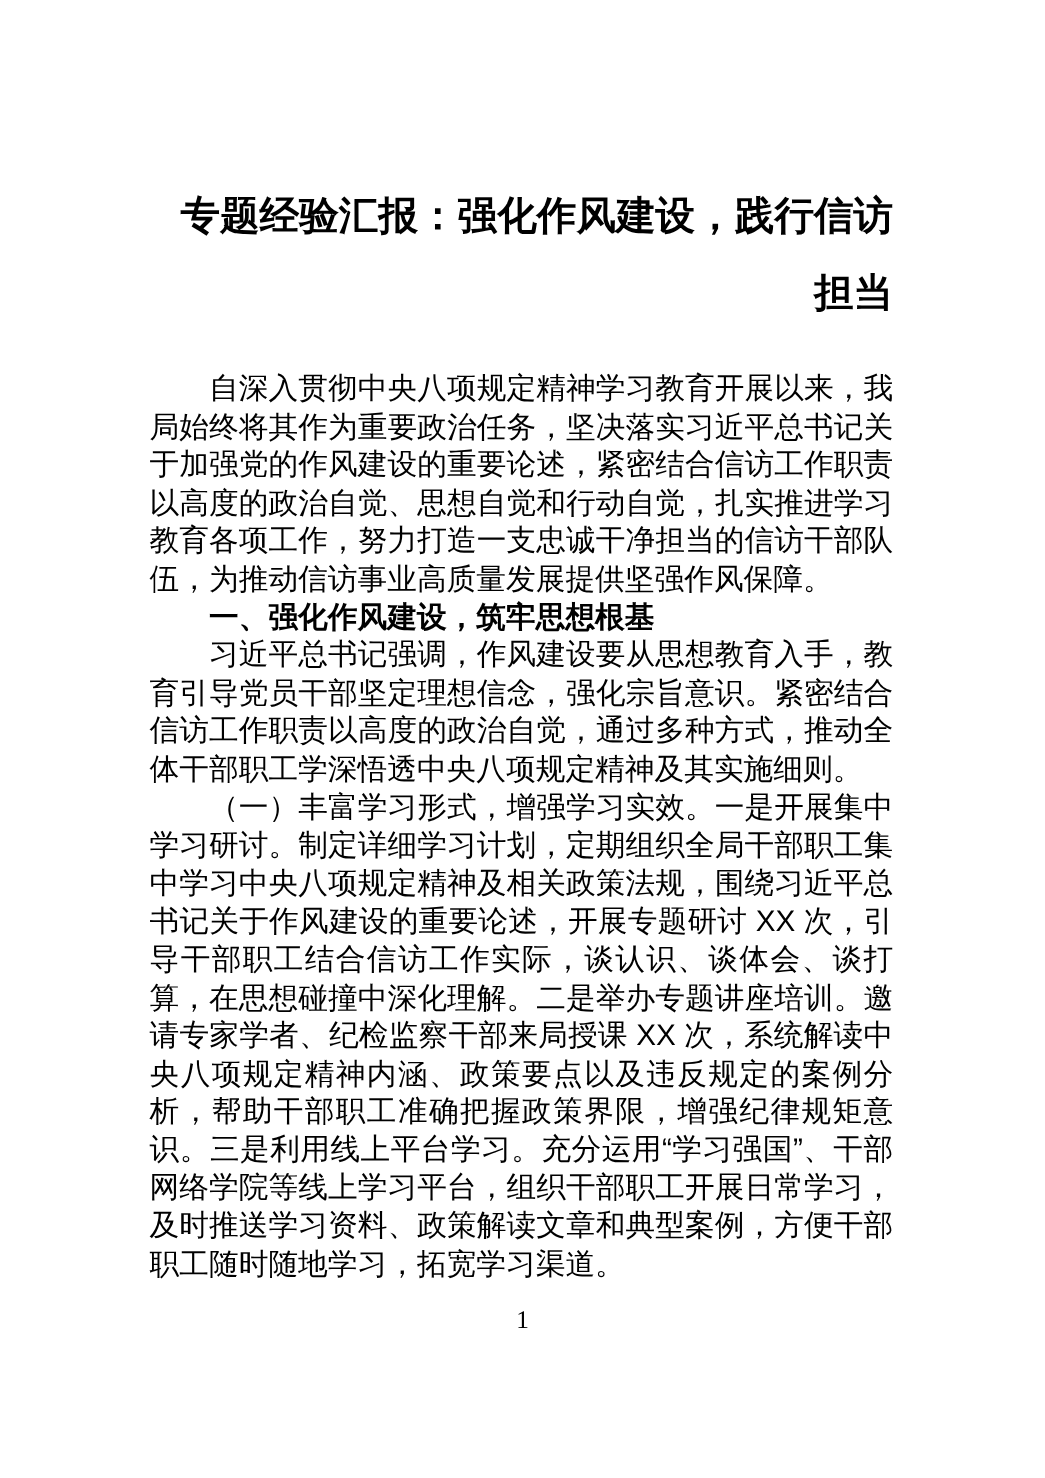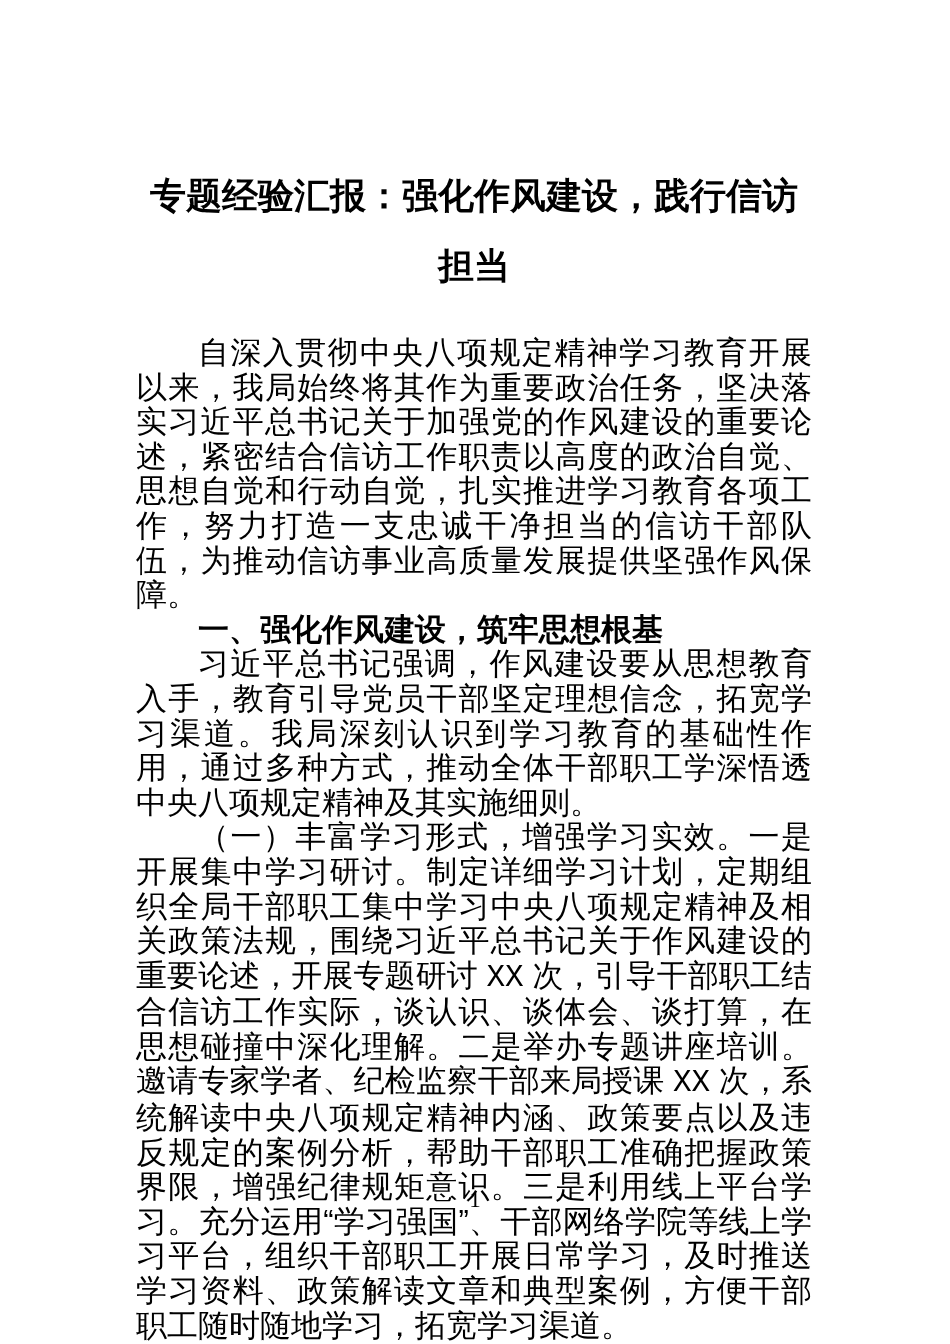--- a/index.html
+++ b/index.html
@@ -21,51 +21,51 @@
     height: 1344px;
     background: #ffffff;
     color: #000000;
   }
   .doc-title {
     position: absolute;
     left: 136px;
     top: 161px;
     width: 676px;
     margin: 0;
-    text-align: center;
+    text-align: right;
     font-family: "Liberation Sans", "DejaVu Sans", sans-serif;
     font-weight: bold;
     font-size: 36px;
     line-height: 70px;
     letter-spacing: 0;
     color: #000000;
   }
   .doc-body {
     position: absolute;
     left: 136px;
     top: 336px;
     width: 676px;
     font-family: "Liberation Sans", "DejaVu Sans", sans-serif;
-    font-size: 31px;
+    font-size: 27px;
     line-height: 34.6px;
     color: #000000;
     text-align: justify;
     text-justify: inter-ideograph;
     line-break: strict;
   }
   .doc-body p {
     margin: 0;
     padding: 0;
     text-indent: 2em;
   }
   .doc-body p.heading {
     font-weight: bold;
   }
   .latin {
-    font-family: Liberation Mono, monospace;
+    font-family: Liberation Sans, sans-serif;
   }
   .page-number {
     position: absolute;
     left: 0;
     top: 1186px;
     width: 950px;
     text-align: center;
     font-family: "Liberation Serif", "DejaVu Serif", serif;
     font-size: 23px;
     line-height: 28px;
@@ -75,19 +75,19 @@
 </head>
 <body>
 
 <div class="page">
 
   <h1 class="doc-title">专题经验汇报：强化作风建设，践行信访担当</h1>
 
   <div class="doc-body">
     <p class="para">自深入贯彻中央八项规定精神学习教育开展以来，我局始终将其作为重要政治任务，坚决落实习近平总书记关于加强党的作风建设的重要论述，紧密结合信访工作职责以高度的政治自觉、思想自觉和行动自觉，扎实推进学习教育各项工作，努力打造一支忠诚干净担当的信访干部队伍，为推动信访事业高质量发展提供坚强作风保障。</p>
     <p class="heading">一、强化作风建设，筑牢思想根基</p>
-    <p class="para">习近平总书记强调，作风建设要从思想教育入手，教育引导党员干部坚定理想信念，拓宽学习渠道。我局深刻认识到学习教育的基础性作用，通过多种方式，推动全体干部职工学深悟透中央八项规定精神及其实施细则。</p>
+    <p class="para">习近平总书记强调，作风建设要从思想教育入手，教育引导党员干部坚定理想信念，强化宗旨意识。紧密结合信访工作职责以高度的政治自觉，通过多种方式，推动全体干部职工学深悟透中央八项规定精神及其实施细则。</p>
     <p class="para">（一）丰富学习形式，增强学习实效。一是开展集中学习研讨。制定详细学习计划，定期组织全局干部职工集中学习中央八项规定精神及相关政策法规，围绕习近平总书记关于作风建设的重要论述，开展专题研讨 <span class="latin">XX</span> 次，引导干部职工结合信访工作实际，谈认识、谈体会、谈打算，在思想碰撞中深化理解。二是举办专题讲座培训。邀请专家学者、纪检监察干部来局授课 <span class="latin">XX</span> 次，系统解读中央八项规定精神内涵、政策要点以及违反规定的案例分析，帮助干部职工准确把握政策界限，增强纪律规矩意识。三是利用线上平台学习。充分运用“学习强国”、干部网络学院等线上学习平台，组织干部职工开展日常学习，及时推送学习资料、政策解读文章和典型案例，方便干部职工随时随地学习，拓宽学习渠道。</p>
   </div>
 
   <div class="page-number">1</div>
 
 </div>
 
 </body></html>

